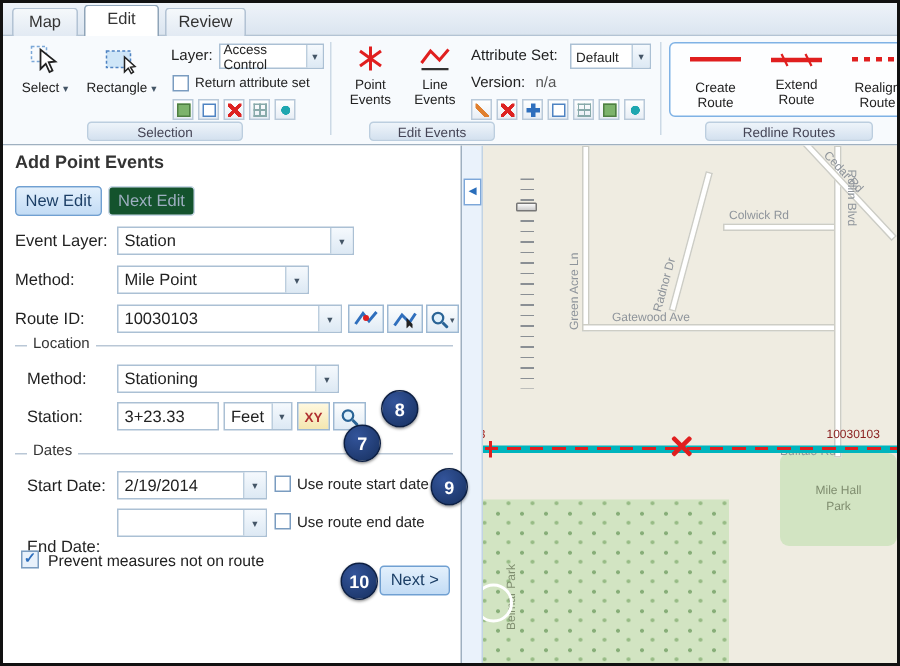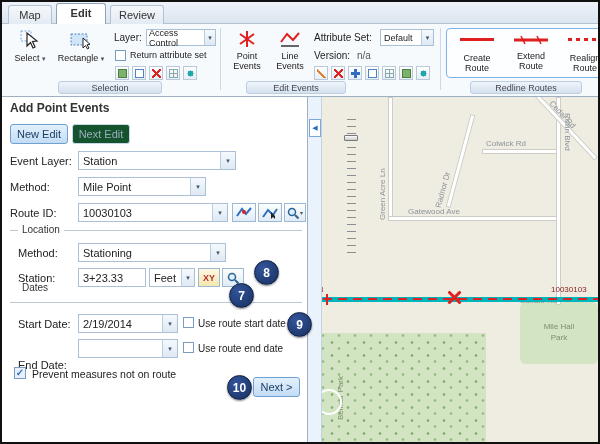--- a/index.html
+++ b/index.html
@@ -4,21 +4,21 @@
 <style>
   html,body{margin:0;padding:0;background:#fff;}
   .app{position:relative;width:600px;height:444px;border:2px solid #111;box-sizing:border-box;
        font-family:"Liberation Sans",sans-serif;overflow:hidden;background:#fff;}
   
   .tabbar{position:absolute;left:0;top:0;width:100%;height:22px;
           background:linear-gradient(#eef3f9,#dbe5f0);border-bottom:1px solid #b3c3d4;box-sizing:border-box;}
   .tab{position:absolute;top:3px;height:19px;line-height:18px;text-align:center;font-size:11px;color:#333;
        background:linear-gradient(#f5f8fb,#e2eaf3);border:1px solid #b3c3d4;border-bottom:none;
        border-radius:3px 3px 0 0;box-sizing:border-box;cursor:default;}
-  .tab.active{top:1px;height:21px;background:#fff;border-color:#8fa4b8;z-index:3;font-weight:bold;}
+  .tab.active{top:1px;height:21px;background:#fff;border-color:#8fa4b8;z-index:3;font-weight:normal;}
   .ribbon{position:absolute;left:0;top:22px;width:100%;height:73px;background:#f7fafd;
           border-bottom:1px solid #9fb0c0;box-sizing:border-box;}
   .bigbtn{position:absolute;display:flex;flex-direction:column;align-items:center;justify-content:flex-start;
           font-size:9px;color:#222;text-align:center;cursor:default;}
   .bigbtn .cap{margin-top:2px;line-height:10px;}
   .gpill{position:absolute;height:13px;background:linear-gradient(#eef4fa,#d4e1ef);border:1px solid #bccedf;
          border-radius:3px;font-size:9px;line-height:12px;color:#445;text-align:center;box-sizing:border-box;}
   .vsep{position:absolute;top:4px;width:1px;height:62px;background:#ccd9e6;}
   .rlabel{position:absolute;font-size:10px;color:#222;white-space:nowrap;}
   .micon{position:absolute;width:14px;height:14px;border:1px solid #b9c9d9;background:linear-gradient(#fff,#e8eef5);
@@ -178,21 +178,21 @@
       </div>
     <div class="micon" style="left:380px;top:42px;">
         <div class="glyph g-grid"></div>
       </div>
     <div class="micon" style="left:397px;top:42px;">
         <div class="glyph g-green"></div>
       </div>
     <div class="micon" style="left:414px;top:42px;">
         <div class="glyph g-dot"></div>
       </div>
-    <div class="gpill" style="left:244px;top:57px;width:100px;">Edit Events</div>
+    <div class="gpill" style="left:244px;top:57px;width:84px;">Edit Events</div>
 
     <div class="vsep" style="left:438px;"></div>
 
     <div class="redbox" style="left:444px;top:4px;width:168px;height:50px;"></div>
     <div class="bigbtn" style="left:504px;top:10px;width:50px;">
       <svg width="36" height="10" style="margin-top:1px;">
         <line x1="1" y1="5" x2="35" y2="5" stroke="#e01f1f" stroke-width="3"></line>
         <line x1="8" y1="1" x2="12" y2="9" stroke="#e01f1f" stroke-width="1.5"></line>
         <line x1="24" y1="1" x2="28" y2="9" stroke="#e01f1f" stroke-width="1.5"></line>
       </svg>
@@ -269,21 +269,21 @@
     </div>
     <div class="smallbtn" style="left:196px;top:171px;width:22px;font-size:9px;font-weight:bold;color:#b03030;background:linear-gradient(#fff8df,#f4e7b0);">XY</div>
     <div class="smallbtn" style="left:220px;top:171px;width:22px;">
       <svg width="12" height="12">
         <circle cx="5" cy="5" r="3.5" fill="#dff0fb" stroke="#2a6496" stroke-width="1.5"></circle>
         <line x1="8" y1="8" x2="11.5" y2="11.5" stroke="#2a6496" stroke-width="2"></line>
       </svg>
     </div>
 
     <div class="fsline" style="left:8px;top:205px;width:292px;"></div>
-    <div class="fsleg" style="left:16px;top:185px;">Dates</div>
+    <div class="fsleg" style="left:16px;top:198px;">Dates</div>
     <div class="flabel" style="left:16px;top:221px;">Start Date:</div>
     <div class="sel" style="left:76px;top:217px;width:100px;">
       <span>2/19/2014</span>
       <span class="cbx">▾</span>
     </div>
     <div class="chk" style="left:181px;top:220px;width:11px;height:11px;"></div>
     <div class="slabel" style="left:196px;top:221px;">Use route start date</div>
     <div class="flabel" style="left:16px;top:262px;">End Date:</div>
     <div class="sel" style="left:76px;top:242px;width:100px;">
       <span></span>

